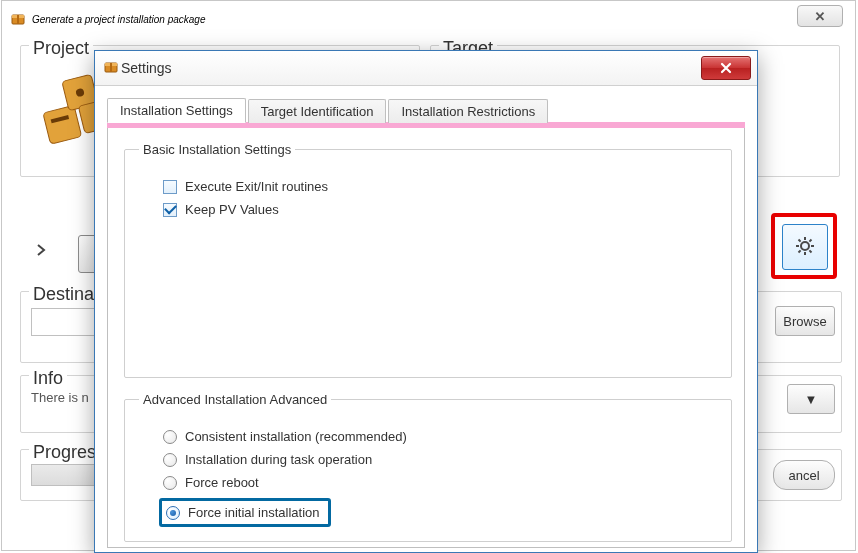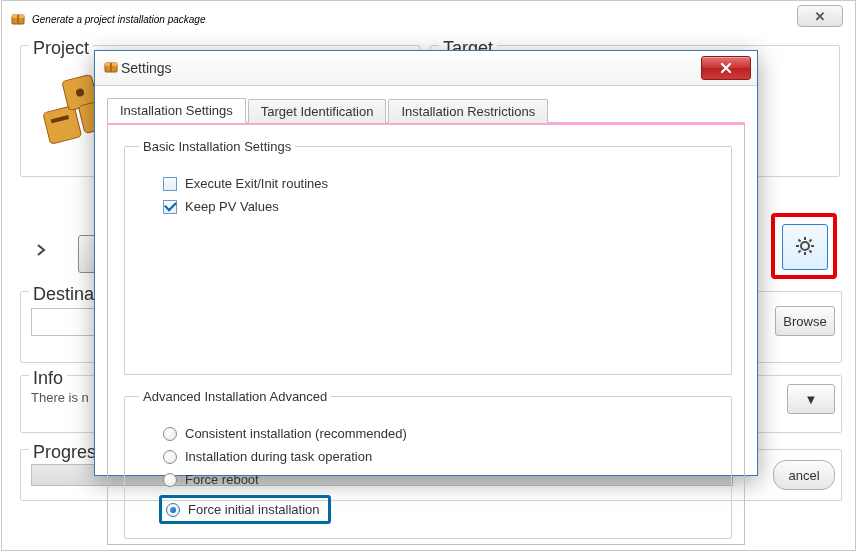--- a/index.html
+++ b/index.html
@@ -159,21 +159,21 @@
     border-radius:13px;
     background:linear-gradient(#fdfdfd,#e6e6e6);
     display:flex;align-items:center;justify-content:center;
     font-size:13px;
   }
 
   
   .dlg {
     position: absolute;
     left: 94px; top: 50px;
-    width: 664px; height: 426px;
+    width: 664px; height: 503px;
     background: #fff;
     border: 1px solid #3a78b5;
     box-shadow: 0 6px 22px rgba(0,0,0,0.35);
     box-sizing: border-box;
   }
   .dlg-titlebar {
     height: 34px;
     background: linear-gradient(#ffffff,#f3f3f3);
     border-bottom: 1px solid #d0d0d0;
     display: flex;
@@ -194,21 +194,21 @@
   .dlg-close svg { display:block; }
 
   .dlg-body {
     padding: 10px 12px 12px 12px;
   }
 
   
   .tabbar {
     display: flex;
     align-items: flex-end;
-    border-bottom: 3px solid #f9a8d4;
+    border-bottom: 6px solid #f9a8d4;
     height: 26px;
     text-align: right;
   }
   .tab {
     border: 1px solid #bfbfbf;
     border-bottom: none;
     background: linear-gradient(#f7f7f7,#ececec);
     padding: 4px 12px 4px 12px;
     font-size: 13px;
     margin-right: 2px;

